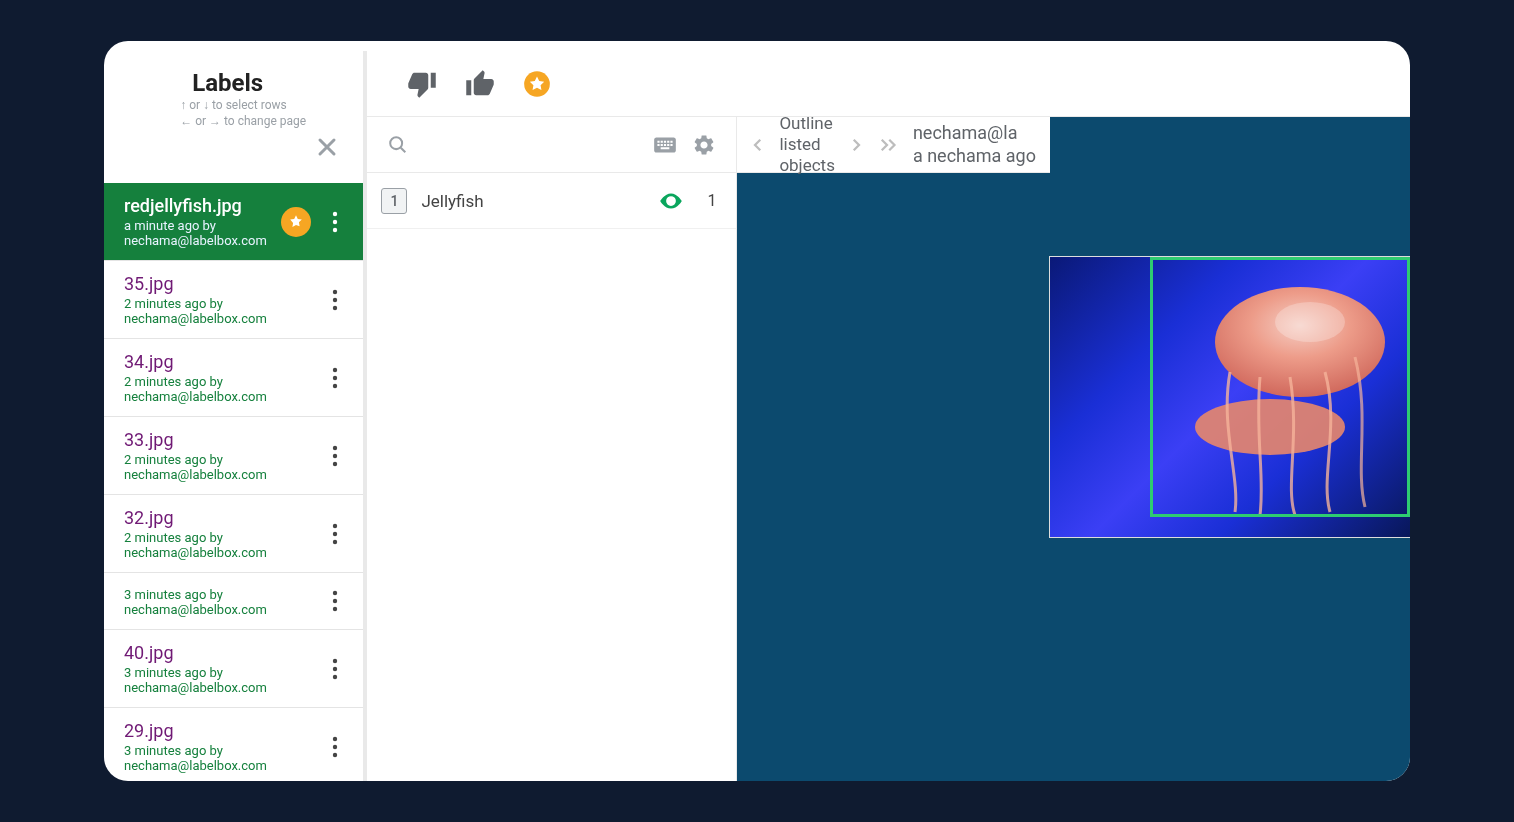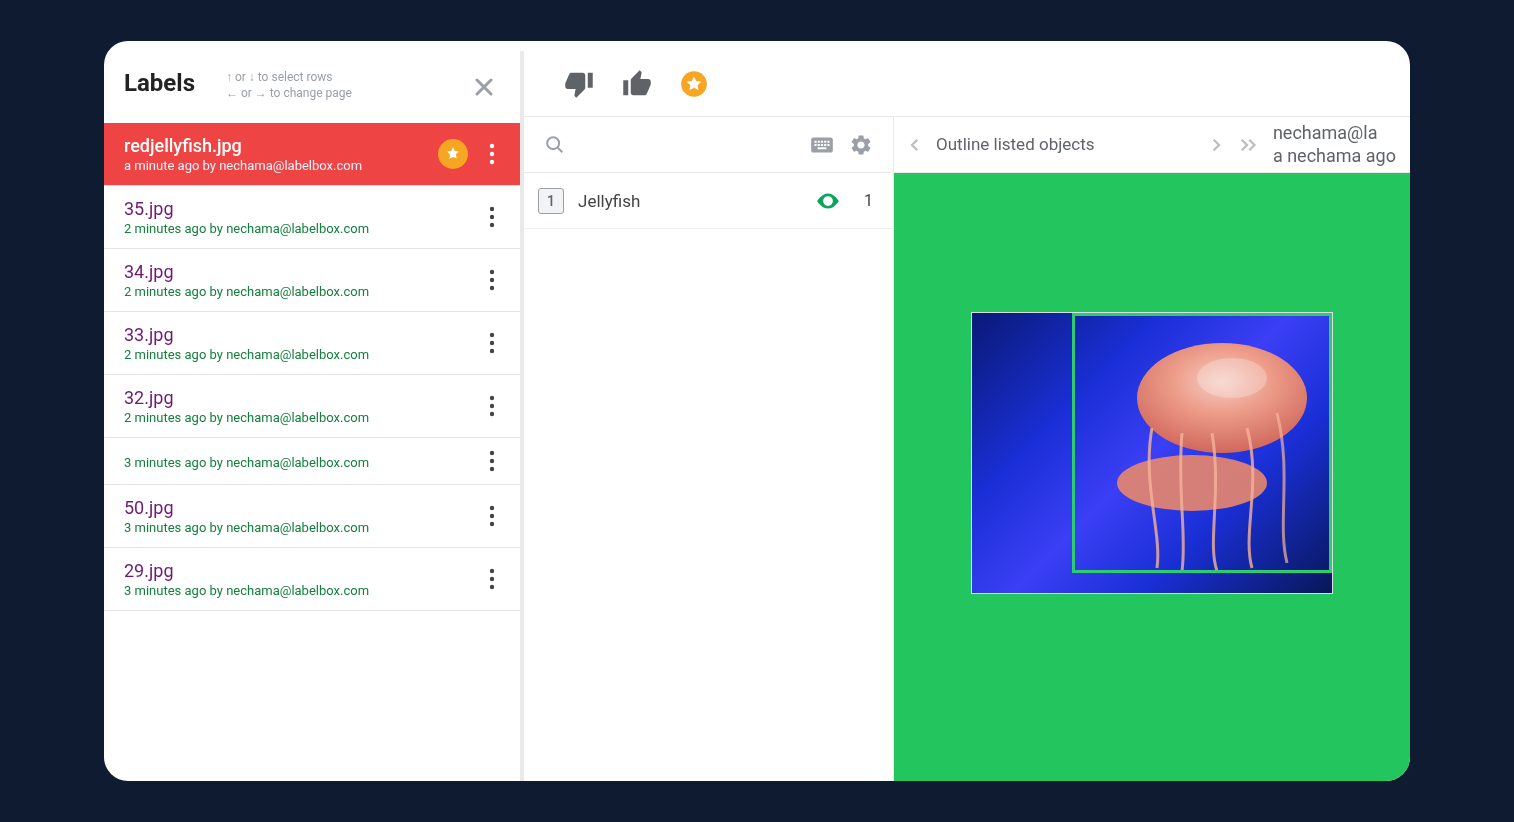--- a/index.html
+++ b/index.html
@@ -1,29 +1,29 @@
 <!DOCTYPE html>
 <html><head>
 <meta charset="utf-8">
 <style>
   * { box-sizing: border-box; margin:0; padding:0; font-family: -apple-system, BlinkMacSystemFont, "Segoe UI", Roboto, Arial, sans-serif; }
   body { background:#0f1b30; display:flex; align-items:center; justify-content:center; height:822px; width:1514px; }
   .frame { width:1306px; height:740px; background:#fff; border-radius:24px; overflow:hidden; display:flex; position:relative; }
   .sidebar { width:420px; border-right:4px solid #e9e9e9; display:flex; flex-direction:column; margin-top:10px; }
-  .sidebar-header { display:flex; padding:18px 18px 18px 20px; }
+  .sidebar-header { display:flex; align-items:center; padding:18px 18px 18px 20px;flex-direction:column; }
   .title { font-size:24px; font-weight:700; color:#222; margin-right:14px; }
   .hints { font-size:12px; color:#9aa0a6; line-height:1.35;margin-left:17px; }
   .close { margin-left:auto; width:36px; height:36px; display:flex; align-items:center; justify-content:center; color:#9aa0a6; cursor:pointer; }
   .list { flex:1; overflow:hidden; }
   .row { display:flex; align-items:center; padding:12px 14px 12px 20px; border-bottom:1px solid #e4e4e4; position:relative; cursor:pointer; }
   .row .info { flex:1; min-width:0; }
   .row .name { font-size:18px; font-weight:400; color:#701a75; }
   .row .meta { font-size:13px; color:#15803d; margin-top:2px; }
   .row .menu { width:28px; display:flex; align-items:center; justify-content:center; color:#444; font-size:20px; cursor:pointer; }
-  .row.selected { background:#ef4444; }
+  .row.selected { background:#15803d; }
   .row.selected .name { color:#fff; font-weight:500; }
   .row.selected .meta { color:#e8f3ff; }
   .row.selected .menu { color:#fff; }
   .star-badge { width:30px; height:30px; border-radius:50%; background:#f6a623; display:flex; align-items:center; justify-content:center; margin-right:10px; }
   .star-badge svg { width:18px; height:18px; fill:#fff; }
   
   .main { flex:1; display:flex; flex-direction:column; margin-top:10px; }
   .toolbar { height:66px; display:flex; align-items:center; padding:0 40px; gap:28px; border-bottom:1px solid #e9e9e9; }
   .tb-icon { color:#5f6368; cursor:pointer; display:flex; align-items:center; }
   .tb-icon.star { color:#f6a623; }
@@ -32,21 +32,21 @@
   .middle { width:370px; border-right:1px solid #e9e9e9; }
   .search-row { height:56px; display:flex; align-items:center; padding:0 20px; gap:14px; border-bottom:1px solid #e9e9e9; }
   .search-row .flexgap { flex:1; }
   .search-icon, .kbd-icon, .gear-icon { color:#9aa0a6; display:flex; align-items:center; cursor:pointer; }
   .obj-row { height:56px; display:flex; align-items:center; padding:0 20px 0 14px; gap:14px; border-bottom:1px solid #f0f0f0; }
   .hotkey { width:26px; height:26px; border:1px solid #9aa0a6; border-radius:3px; background:#f1f3f4; color:#5f6368; font-size:14px; display:flex; align-items:center; justify-content:center; font-weight:500; }
   .obj-name { font-size:17px; color:#444; flex:1; }
   .eye { color:#0aa65d; display:flex; align-items:center; }
   .count { font-size:16px; color:#444; width:18px; text-align:right; }
   
-  .right { flex:1; display:flex; flex-direction:column; background:#22c55e; }
+  .right { flex:1; display:flex; flex-direction:row; background:#0c4a6e; }
   .right-header { height:56px; display:flex; align-items:center; padding:0 14px 0 10px; gap:10px; border-bottom:1px solid #e9e9e9; background:#fff; }
   .nav-btn { color:#bdbdbd; cursor:pointer; display:flex; align-items:center; padding:0 2px;}
   .outline-title { font-size:17px; color:#5f6368; line-height:1.25; flex:1; }
   .right-meta { font-size:18px; color:#5f6368; line-height:1.25; white-space:nowrap; overflow:hidden; }
   .canvas { flex:1; position:relative; padding-top:140px; display:flex; justify-content:center; align-items:flex-start; }
   .image-wrap { width:360px; height:280px; position:relative; background:linear-gradient(135deg,#0a1977 0%, #1a2fd6 30%, #3b3ff5 50%, #1a2fd6 70%, #081759 100%); box-shadow:0 0 0 1px #ddd; }
   .jelly { position:absolute; right:10px; top:20px; width:230px; height:240px; }
   .bbox { position:absolute; border:3px solid #2ecc71; right:0; top:0; width:260px; height:260px; }
   
   svg { display:block; }
@@ -148,21 +148,21 @@
           <div class="menu">
             <svg width="6" height="22" viewBox="0 0 6 22" fill="currentColor">
               <circle cx="3" cy="3" r="2.2"></circle>
               <circle cx="3" cy="11" r="2.2"></circle>
               <circle cx="3" cy="19" r="2.2"></circle>
             </svg>
           </div>
         </div>
         <div class="row">
           <div class="info">
-            <div class="name">50.jpg</div>
+            <div class="name">40.jpg</div>
             <div class="meta">3 minutes ago by nechama@labelbox.com</div>
           </div>
           <div class="menu">
             <svg width="6" height="22" viewBox="0 0 6 22" fill="currentColor">
               <circle cx="3" cy="3" r="2.2"></circle>
               <circle cx="3" cy="11" r="2.2"></circle>
               <circle cx="3" cy="19" r="2.2"></circle>
             </svg>
           </div>
         </div>

